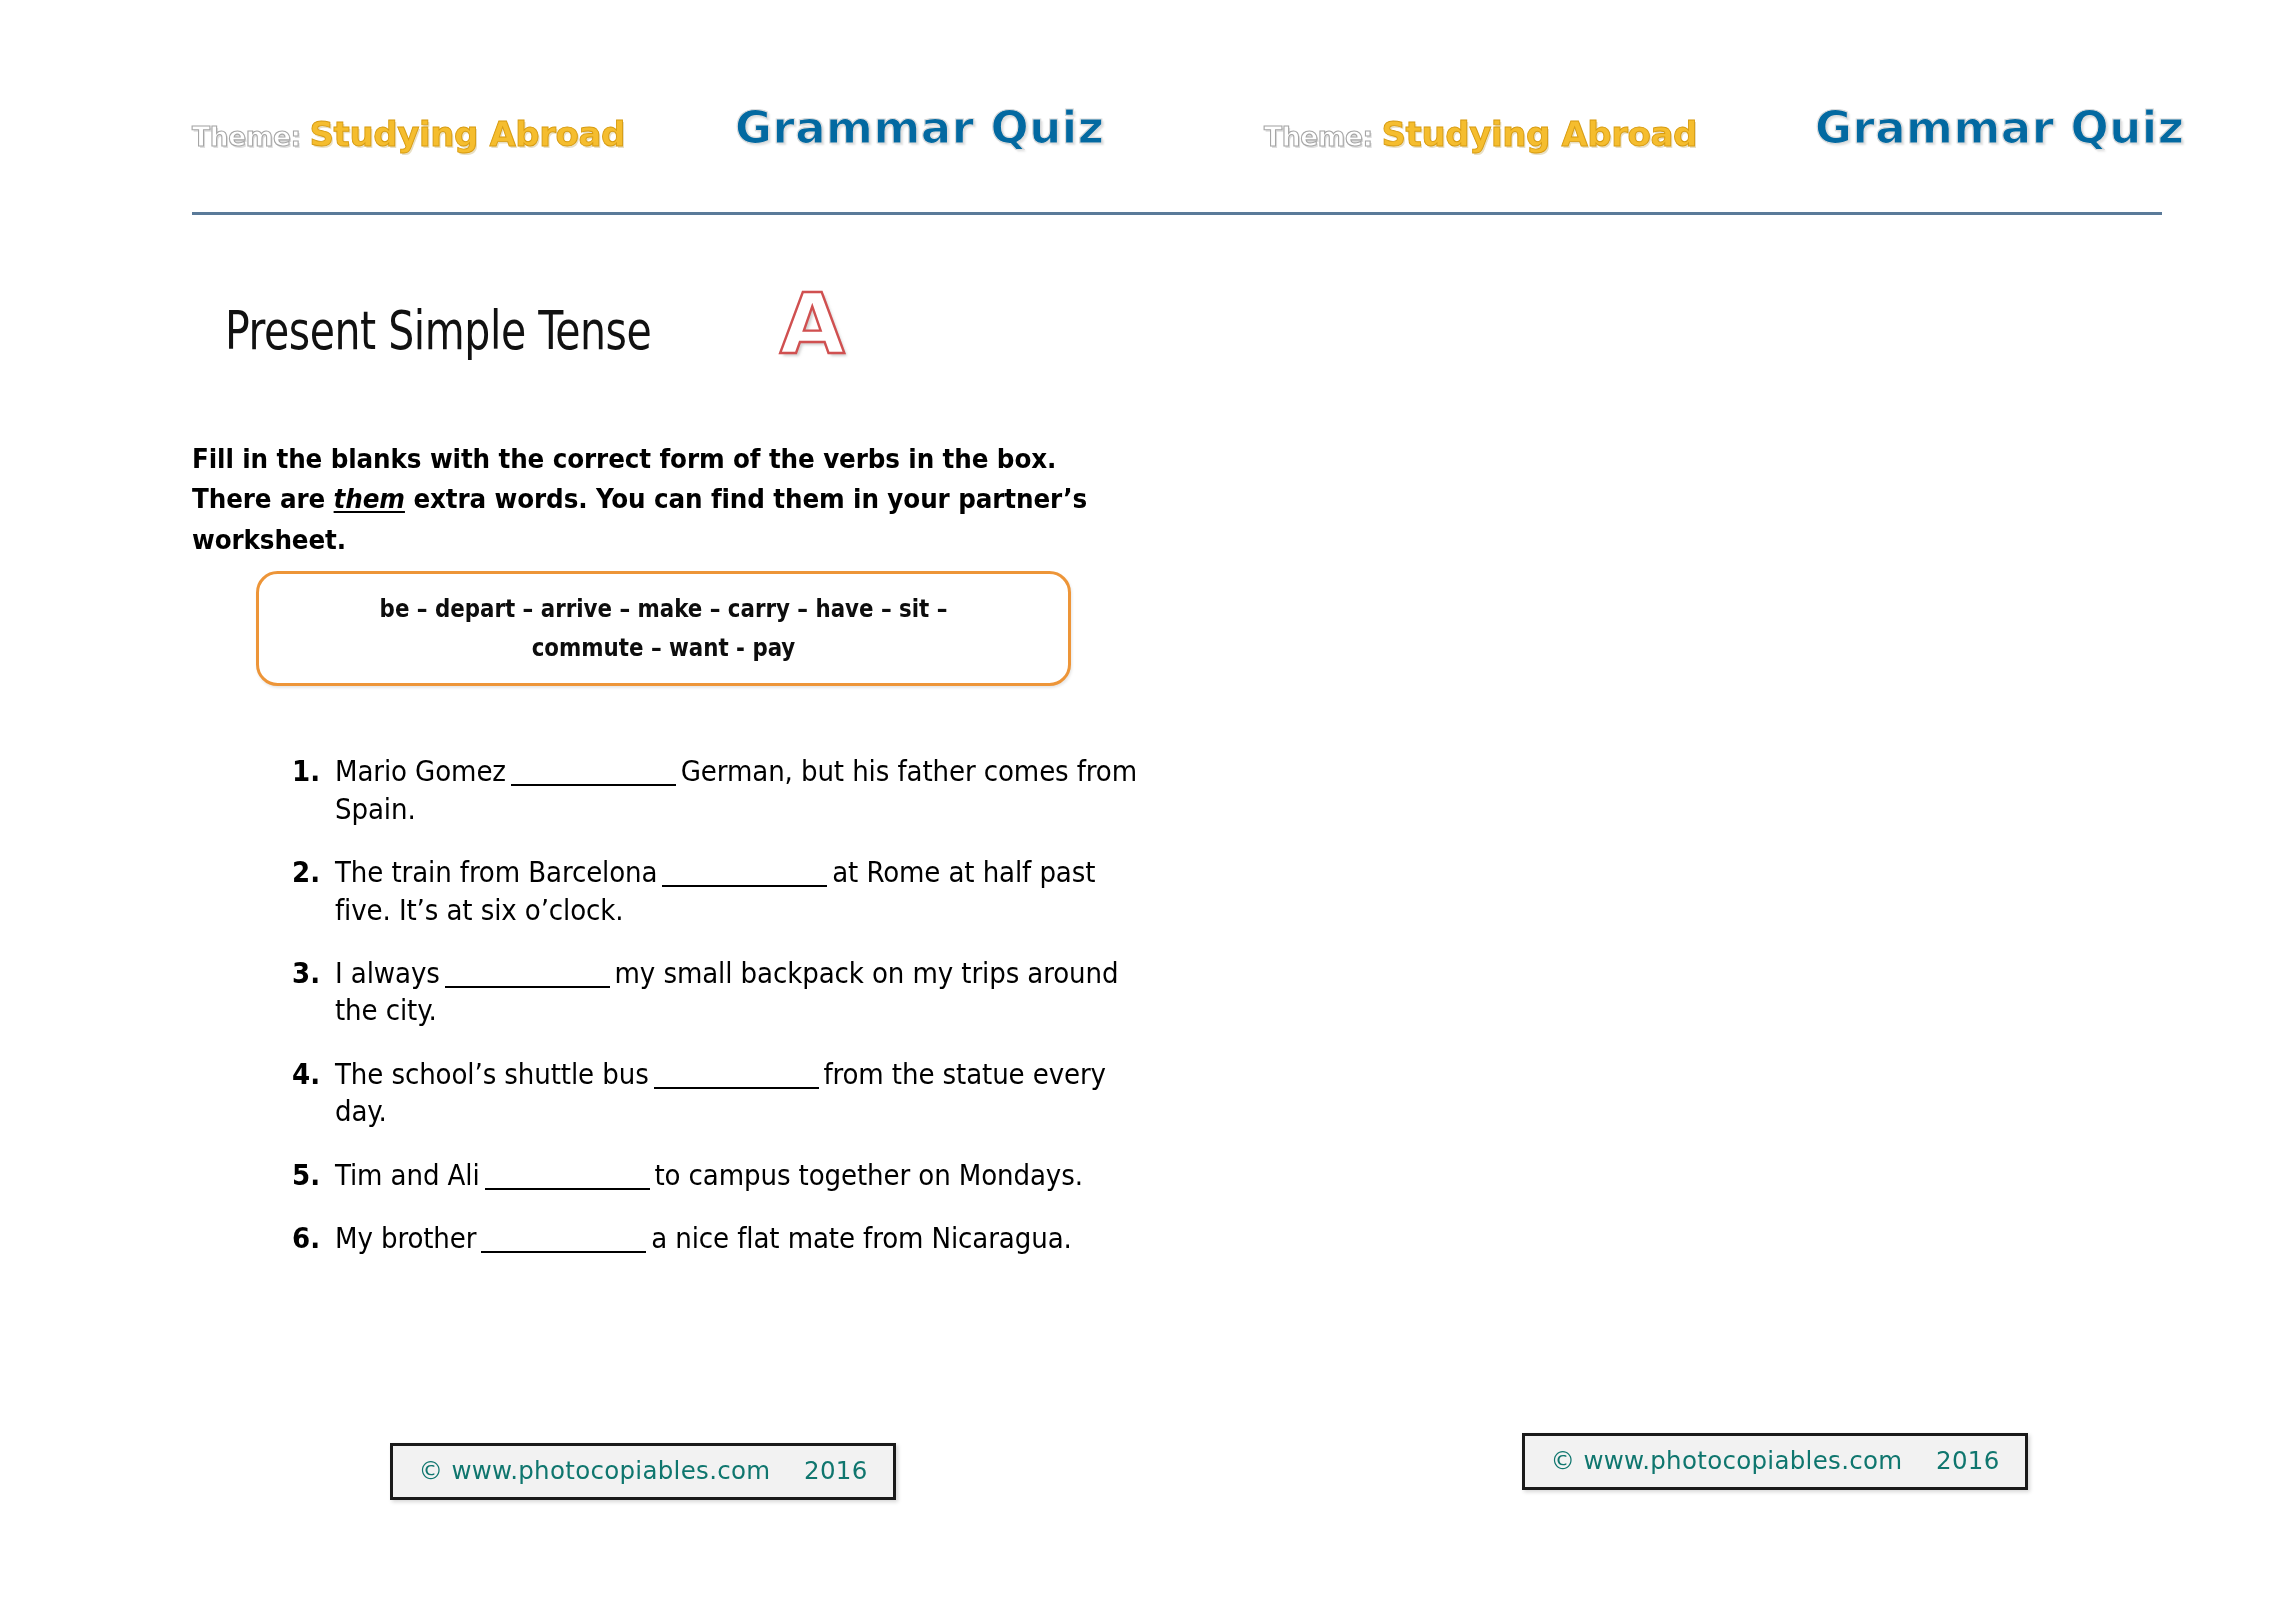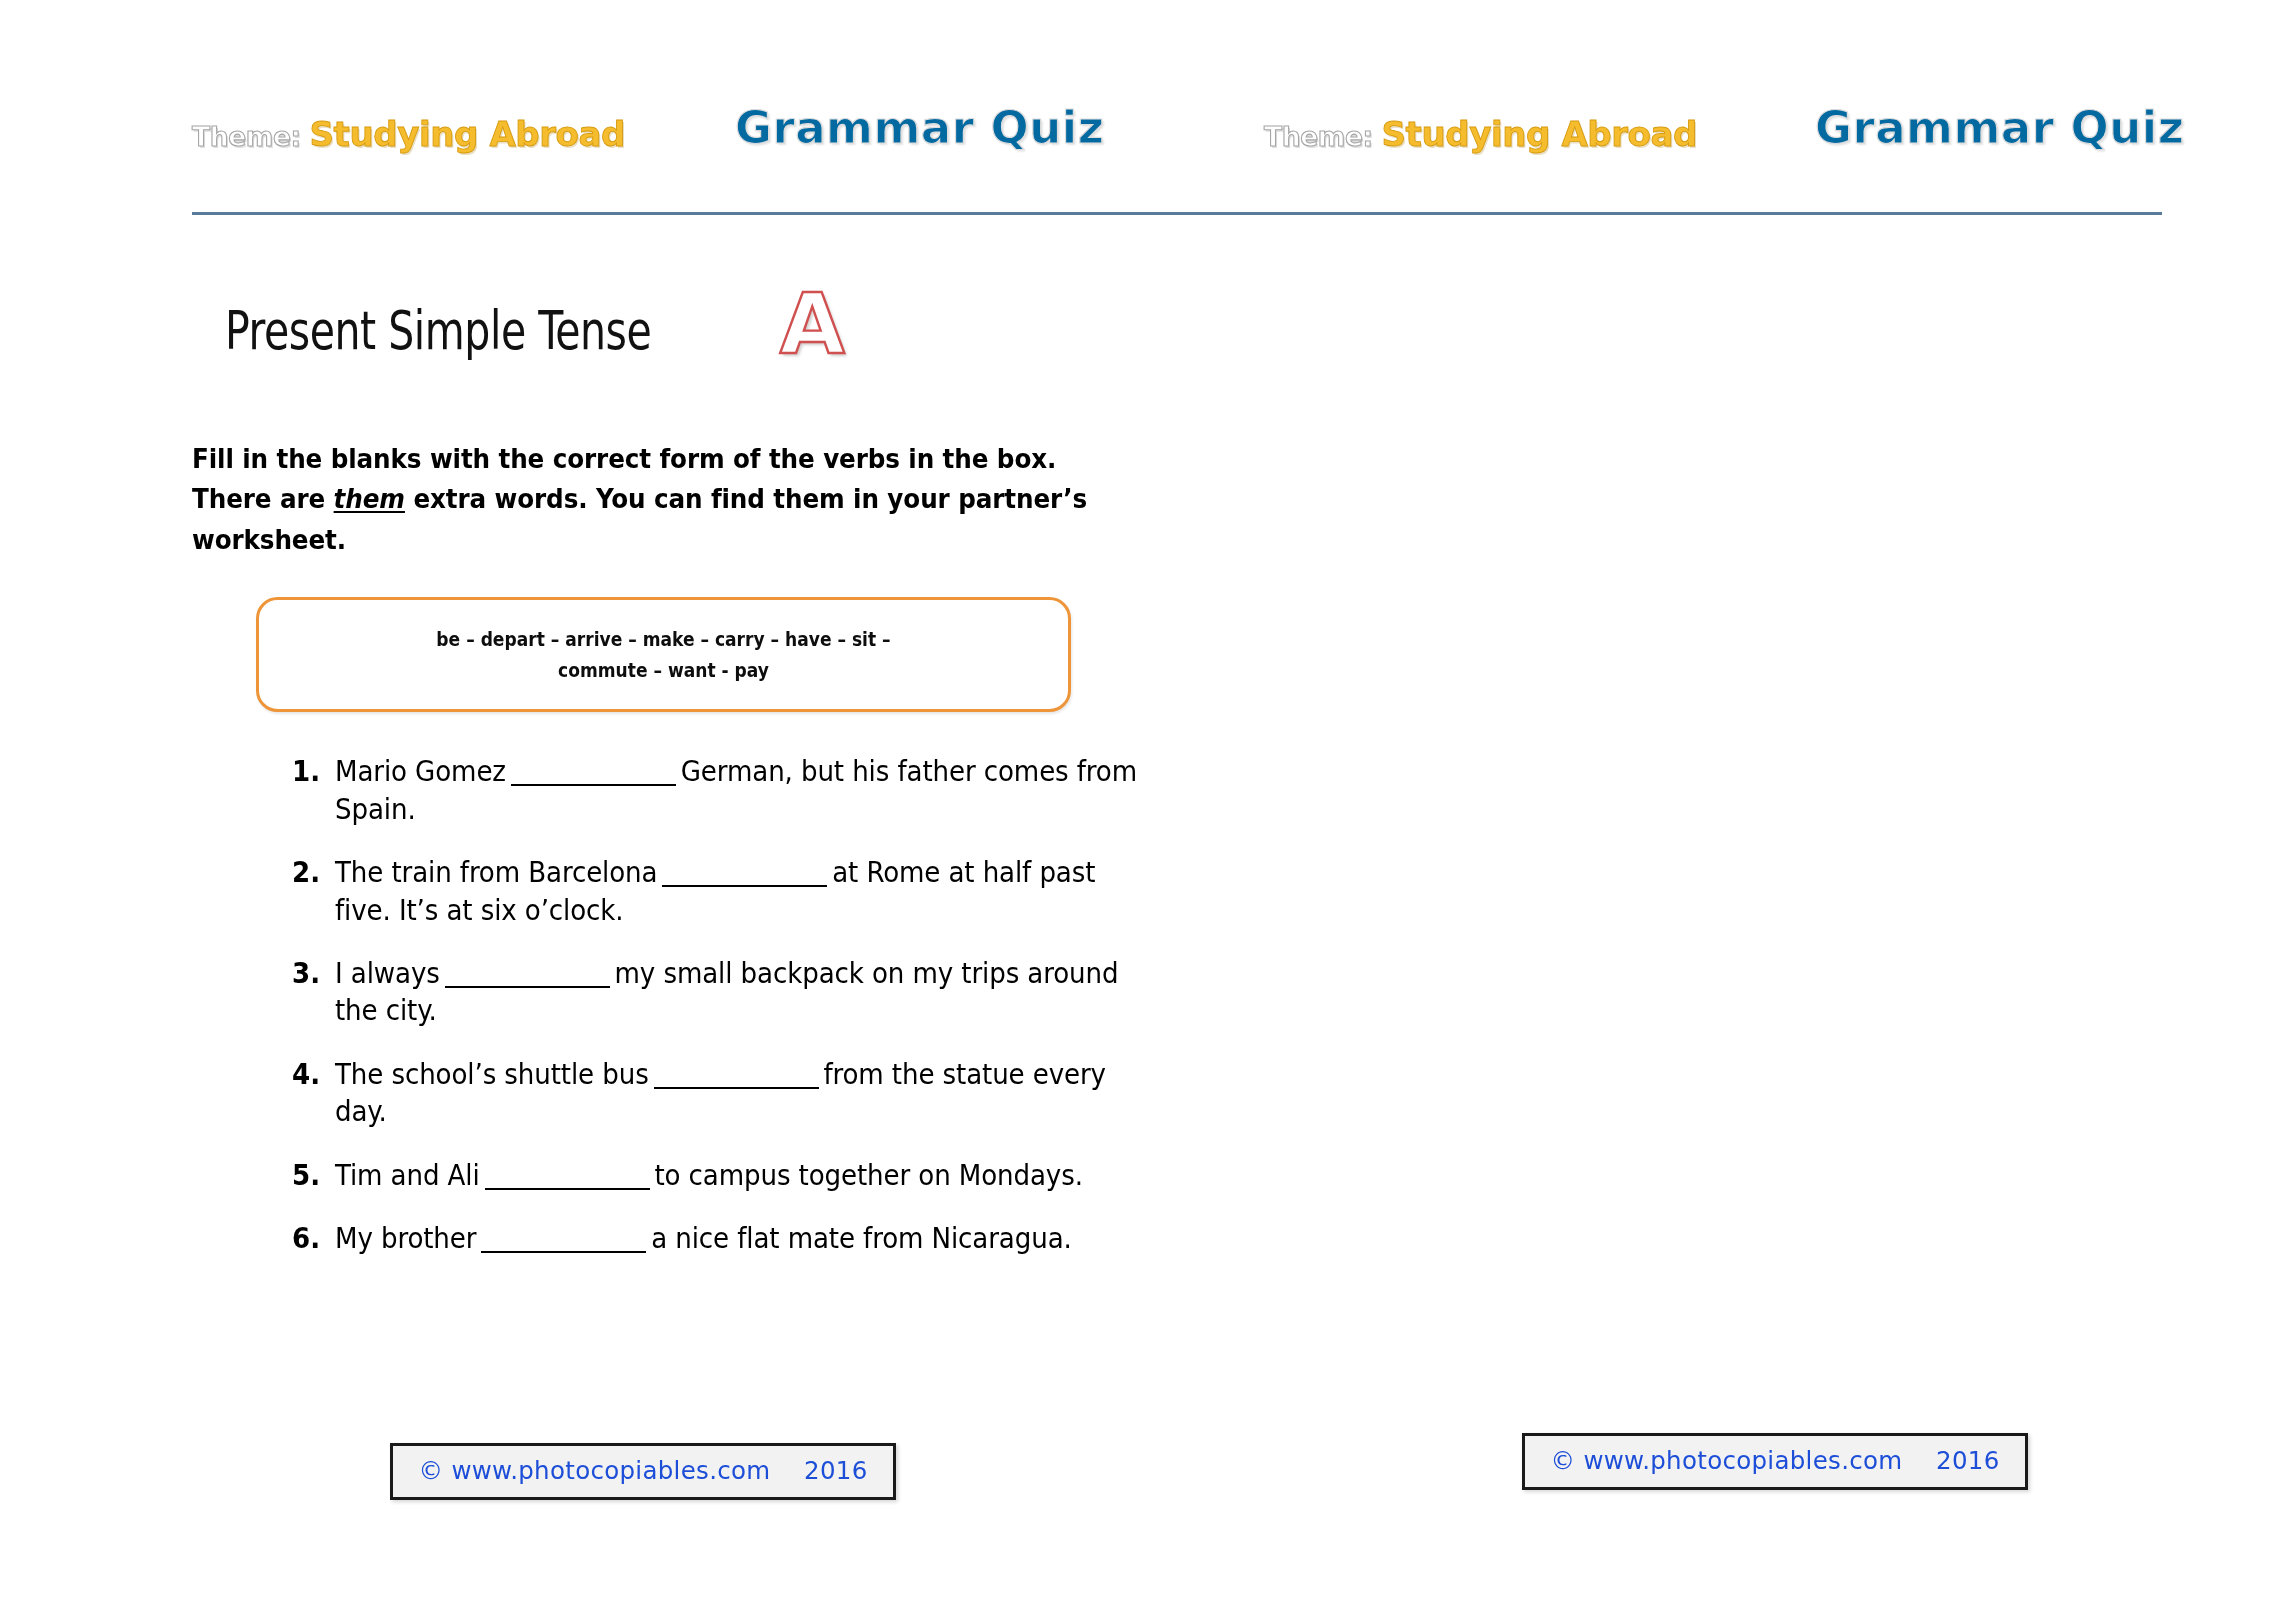--- a/index.html
+++ b/index.html
@@ -155,23 +155,23 @@
     font-family: "DejaVu Sans Condensed", "Liberation Sans Narrow", "Liberation Sans", sans-serif;
     font-weight: 700;
     color: #0d0d0d;
     display: flex;
     flex-direction: column;
     justify-content: center;
     line-height: 1.55;
     box-shadow: 1px 2px 2.9px rgba(0,0,0,0.10);
   }
   .col.a .word-box {
-    top: 411px; left: 256px;
+    top: 385px; left: 256px;
     width: 815px; height: 115px;
-    font-size: 20px;
+    font-size: 25px;
   }
   .word-box .wb-line { transform: scaleX(0.95); }
 
   
   .qlist {
     position: absolute;
     list-style: none;
   }
   .col.a .qlist { top: 567px; left: 292px; width: 863px; }
 
@@ -205,21 +205,21 @@
   }
 
   
   .credit {
     position: absolute;
     border: 3.9px solid #1a1a1a;
     background: #f2f2f2;
     padding: 9.8px 25.5px 11.8px 25.5px;
     font-family: "DejaVu Sans", sans-serif;
     font-size: 24.5px;
-    color: #1d4ed8;
+    color: #0f766e;
     letter-spacing: 0.3px;
     white-space: nowrap;
     box-shadow: 2px 2px 3.9px rgba(0,0,0,0.16);
   }
   .col.a .credit { top: 1257px; left: 390px; }
   .col.b .credit { top: 1247px; left: 373px; }
   .credit .year { margin-left: 25.5px; }
 </style>
 </head>
 <body>

